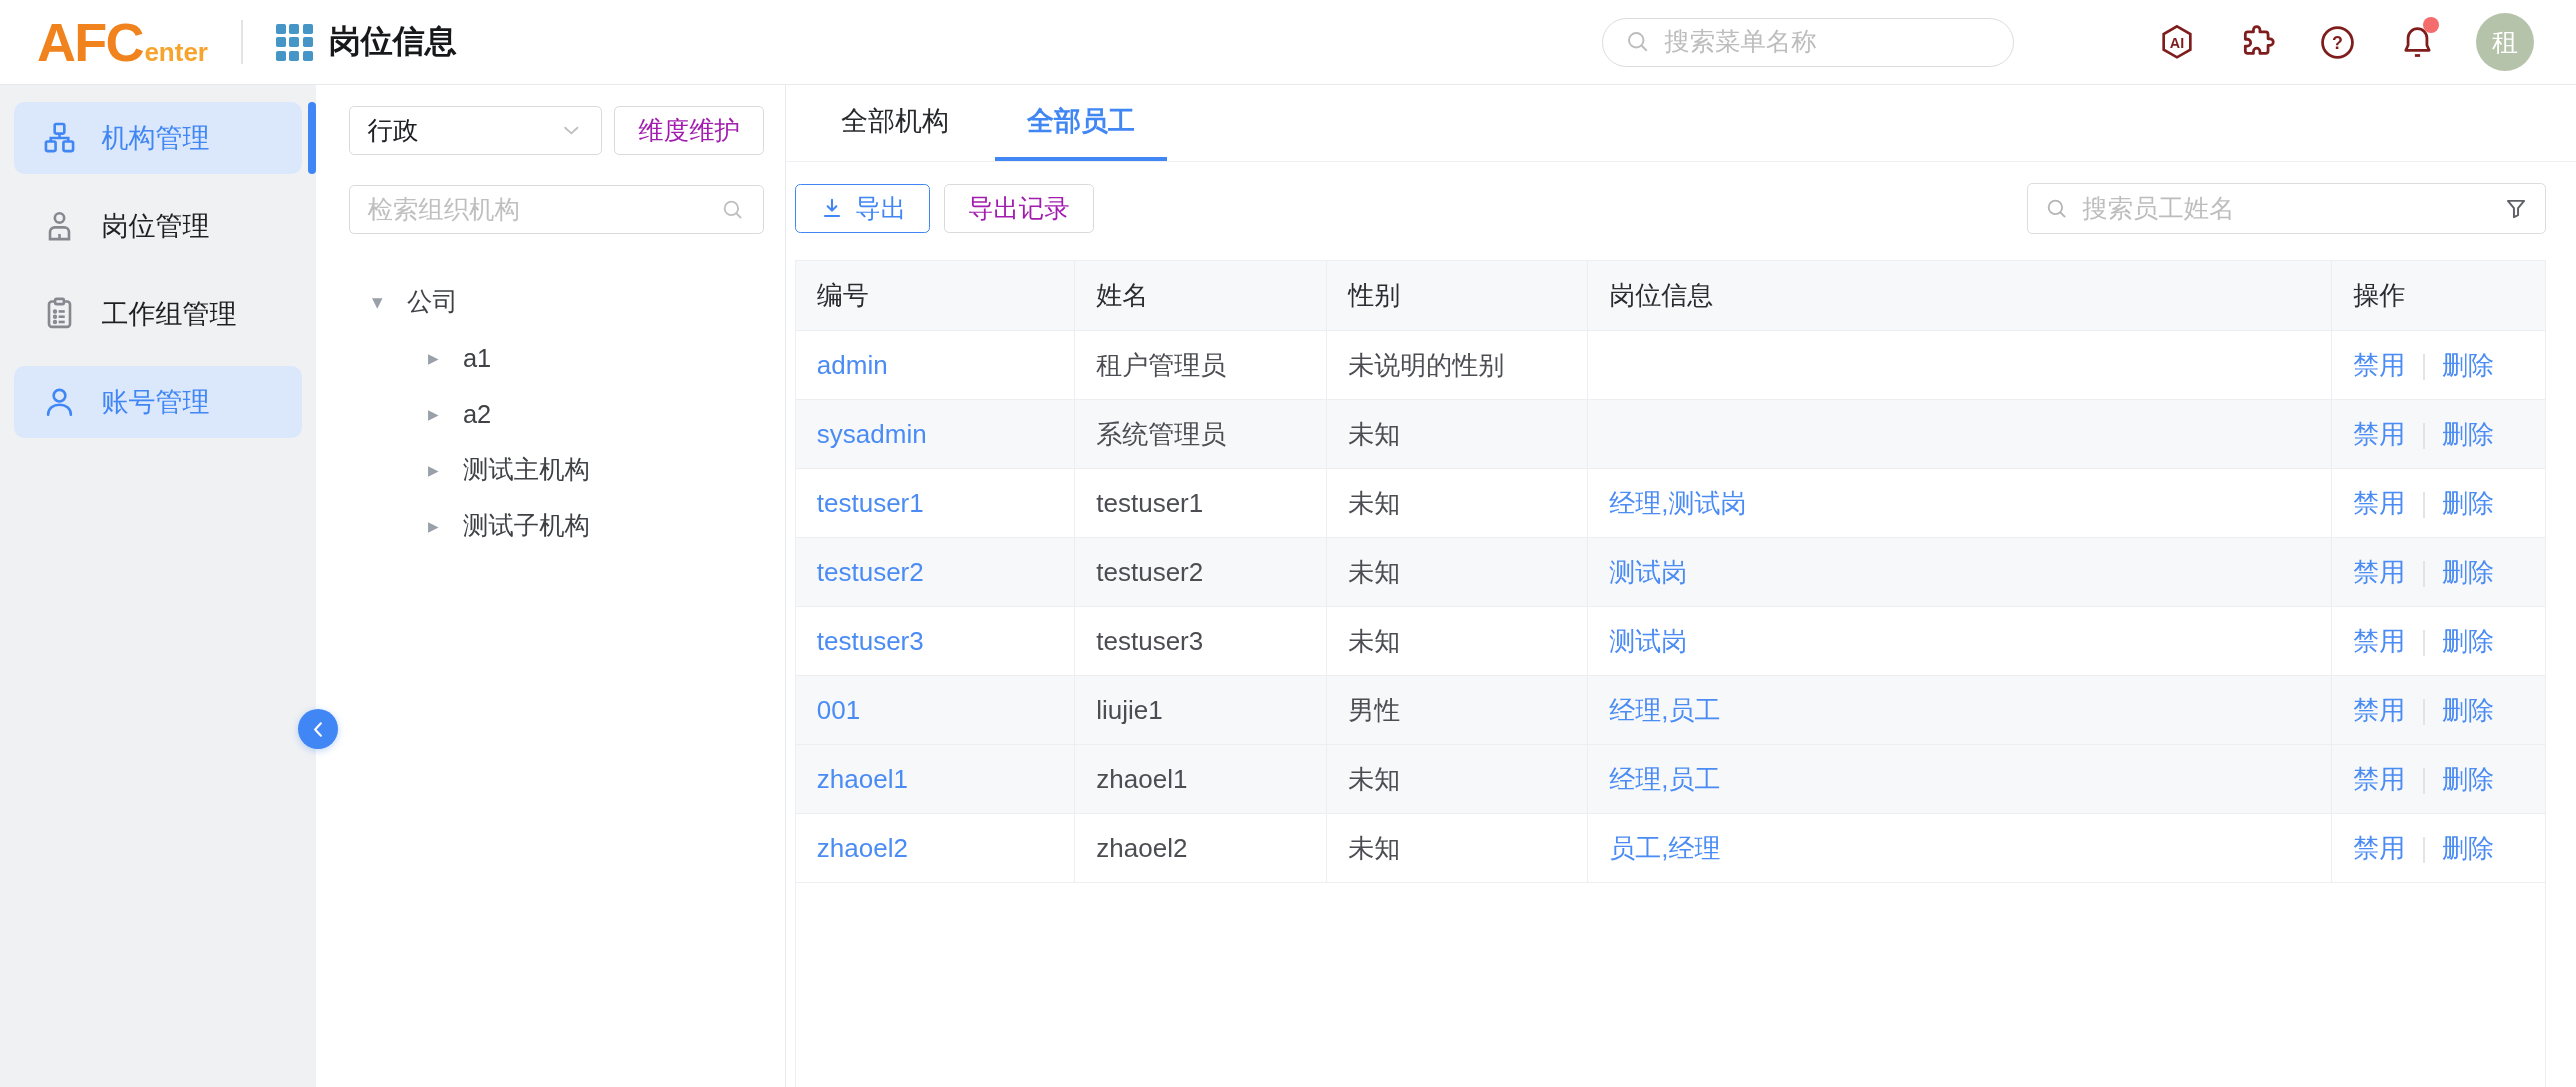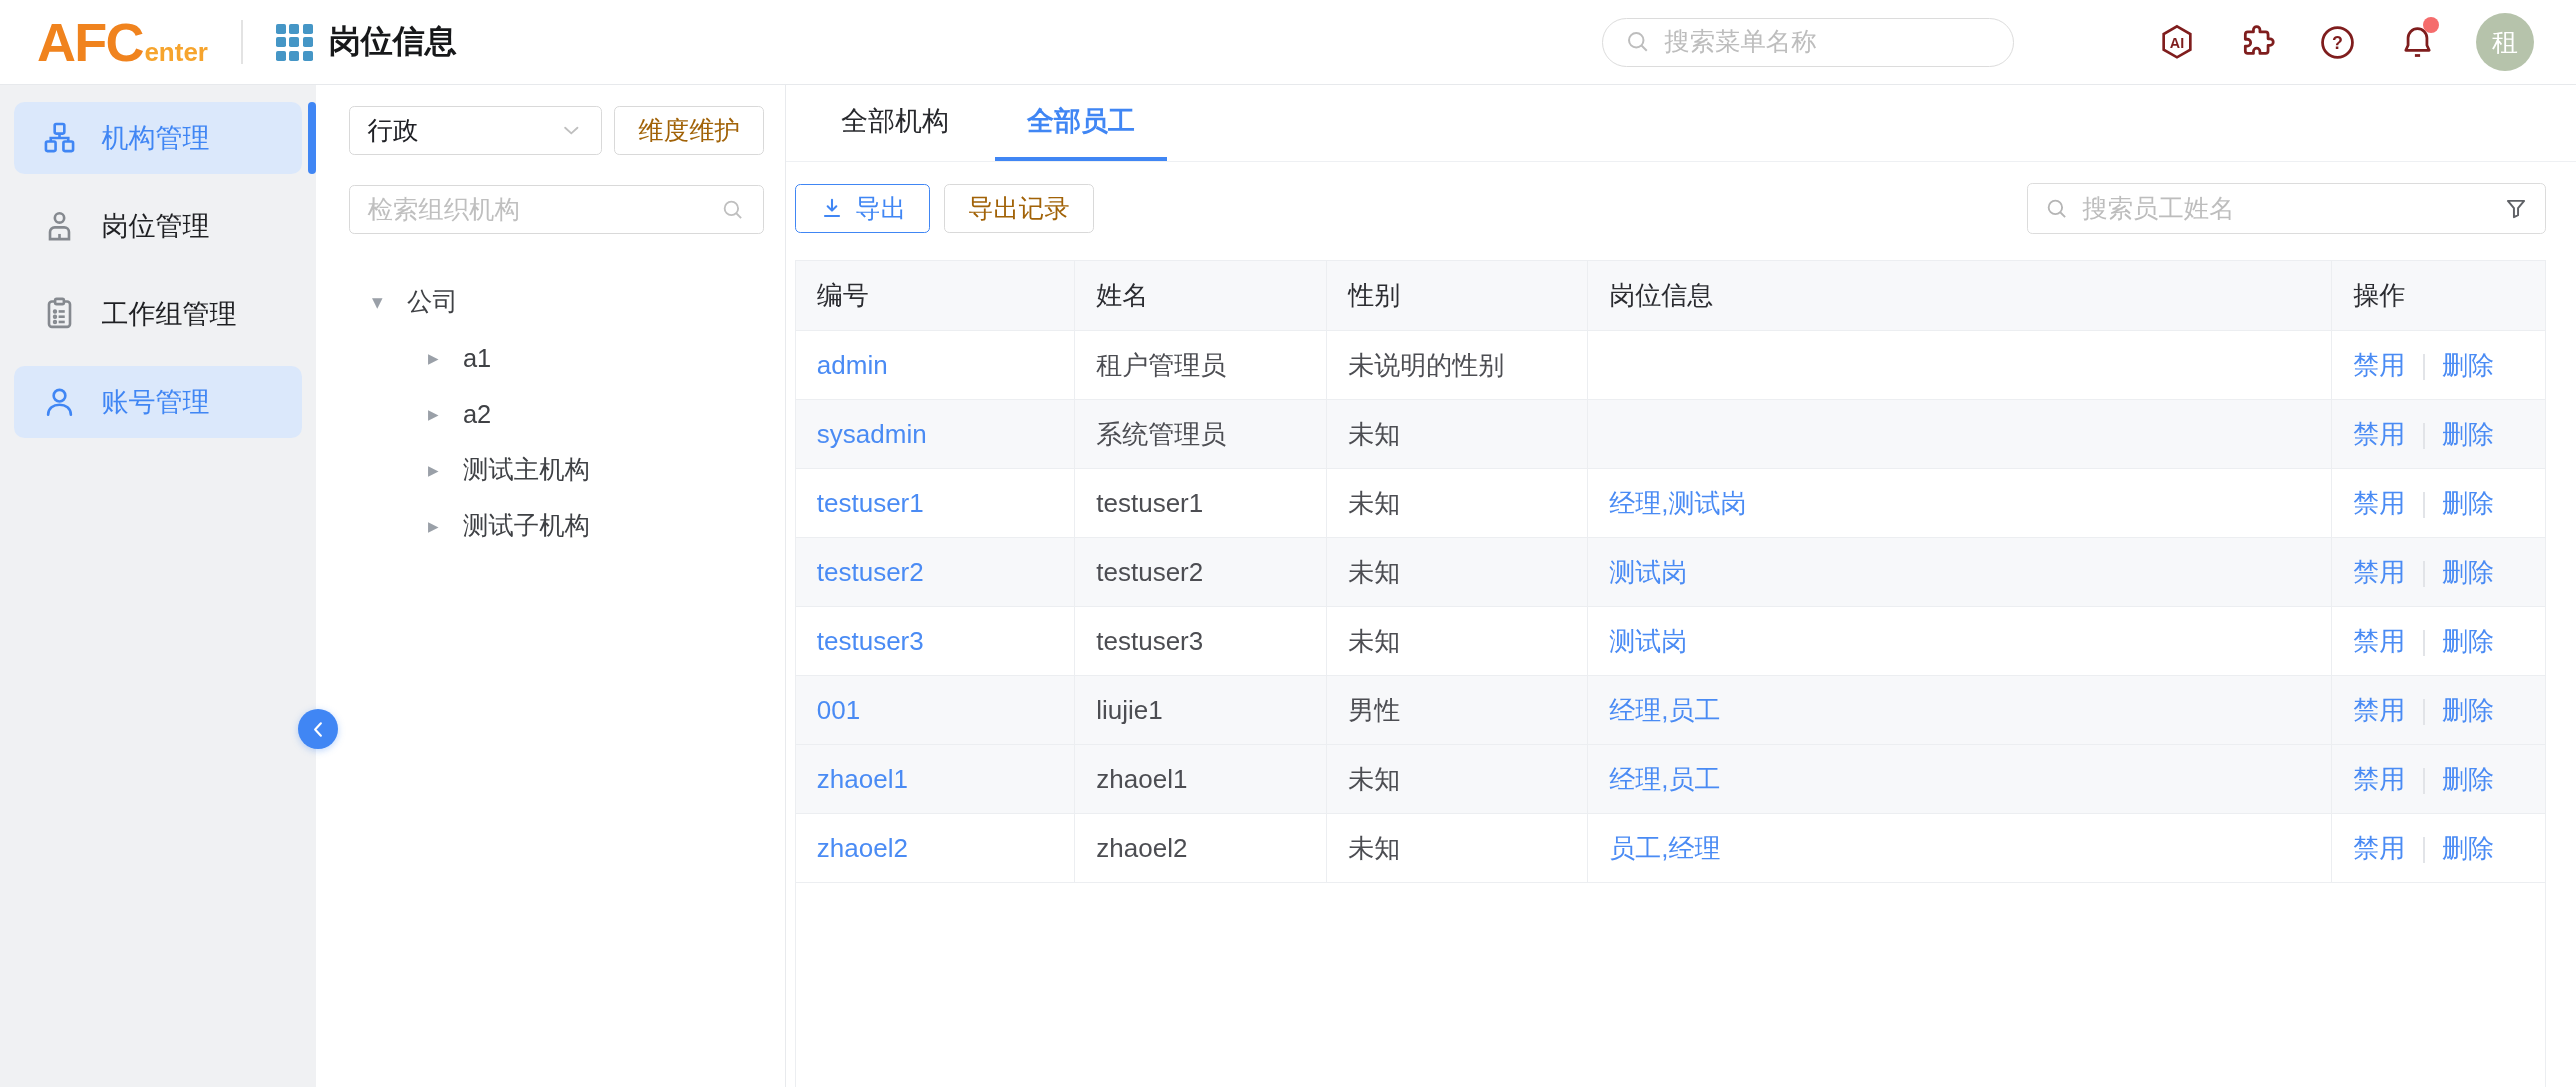--- a/index.html
+++ b/index.html
@@ -53,21 +53,21 @@
   
   .treepanel { width:470px; flex:none; background:#fff; border-right:1.8px solid #e8eaed;
     padding:21px 21px 0 33px; }
   .tp-row1 { display:flex; }
   .select { width:253px; height:49px; border:1.8px solid #d9d9d9; border-radius:5.3px;
     display:flex; align-items:center; padding:0 17.5px; font-size:25.4px; color:#202126;
     cursor:pointer; }
   .select .sp { flex:1; }
   .select svg { color:#bfbfbf; }
   .btn { height:49px; border:1.8px solid #d9d9d9; border-radius:5.3px; background:#fff;
-    font-size:25.4px; color:#a16207; padding:0 23px; cursor:pointer;
+    font-size:25.4px; color:#a21caf; padding:0 23px; cursor:pointer;
     display:inline-flex; align-items:center; justify-content:center;
     font-family:inherit; }
   .tp-row1 .btn { margin-left:12.3px; flex:1; }
   .tree-search { margin-top:30px; height:49px; border:1.8px solid #d9d9d9; border-radius:5.3px;
     display:flex; align-items:center; padding:0 17.5px; }
   .tree-search .ph { flex:1; font-size:25.4px; color:#bfbfbf; }
   .tree-search svg { color:#bfbfbf; }
   .tree { margin-top:40px; font-size:25.4px; color:#3f4145; }
   .tree-root { display:flex; align-items:center; height:56px; padding-left:23px; cursor:pointer; }
   .caret { font-size:21px; color:#9aa0a8; width:35px; flex:none; font-style:normal; }

